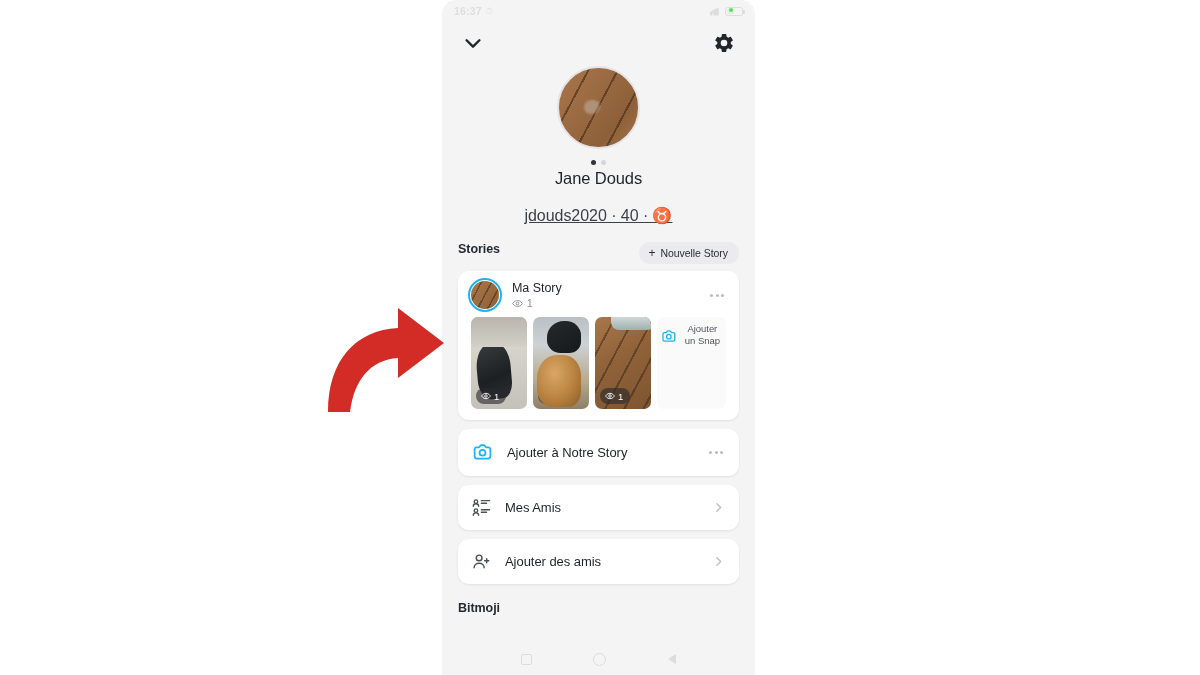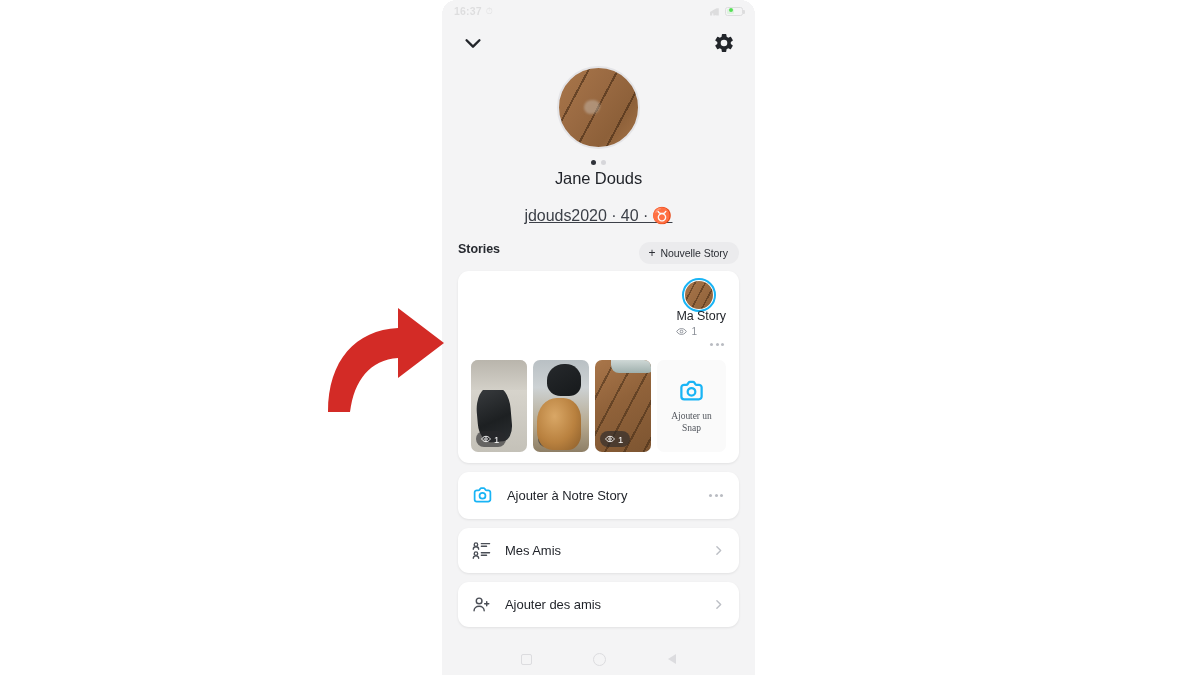--- a/index.html
+++ b/index.html
@@ -197,24 +197,23 @@
     margin: 0 16px;
     background: #ffffff;
     border-radius: 11px;
     box-shadow: 0 1px 2.5px rgba(0,0,0,.08);
     overflow: hidden;
   }
   .card + .card { margin-top: 9px; }
 
   .story-row {
     display: flex;
-    align-items: flex-end;
+    align-items: center;
     padding: 10px 13px 8px 13px;
     cursor: pointer;
-    flex-direction: column;
   }
   .story-avatar {
     width: 28px;
     height: 28px;
     border-radius: 50%;
     background:
       repeating-linear-gradient(118deg,
         rgba(60,35,15,.5) 0px, rgba(60,35,15,.5) 1.5px,
         rgba(0,0,0,0) 1.5px, rgba(0,0,0,0) 9px),
       linear-gradient(128deg, #a9764a, #8d6039);
@@ -320,27 +319,25 @@
   }
   .view-badge .eye-sm { color: #ffffff; width: 10px; height: 10px; }
   .view-badge span { font-size: 9.5px; color: #ffffff; font-weight: 500; }
 
   .add-snap {
     flex: 1 1 auto;
     min-width: 60px;
     background: #fafafa;
     border-radius: 7px;
     display: flex;
-    flex-direction: column;
-    align-items: center;
+    flex-direction: row;
     justify-content: center;
     gap: 6px;
     cursor: pointer;
     padding: 6px 4px;
-    font-family: Liberation Serif, serif;
   }
   .cam-icon { width: 27px; height: 27px; color: #19b4f5; }
   .add-snap-label {
     font-size: 9.5px;
     color: #52565d;
     text-align: center;
     line-height: 1.25;
     letter-spacing: -.05px;
   }
 
@@ -553,20 +550,23 @@
         <path d="M2.6 20c0-3.6 2.9-5.9 6.4-5.9s6.4 2.3 6.4 5.9"></path>
         <path d="M18.6 8.4v5.2M16 11h5.2"></path>
       </svg>
       <span class="row-label">Ajouter des amis</span>
       <svg class="chev-right" viewBox="0 0 24 24" fill="none" stroke="currentColor" stroke-width="2.6" stroke-linecap="round" stroke-linejoin="round">
         <polyline points="9 5 16 12 9 19"></polyline>
       </svg>
     </div>
   </div>
 
+  <div class="section-head">
+    <span class="section-title">Bitmoji</span>
+  </div>
 
   <div class="sys-nav">
     <span>
         <span class="sys-sq"></span>
       </span>
     <span>
         <span class="sys-ci"></span>
       </span>
     <span>
         <span class="sys-tr"></span>

